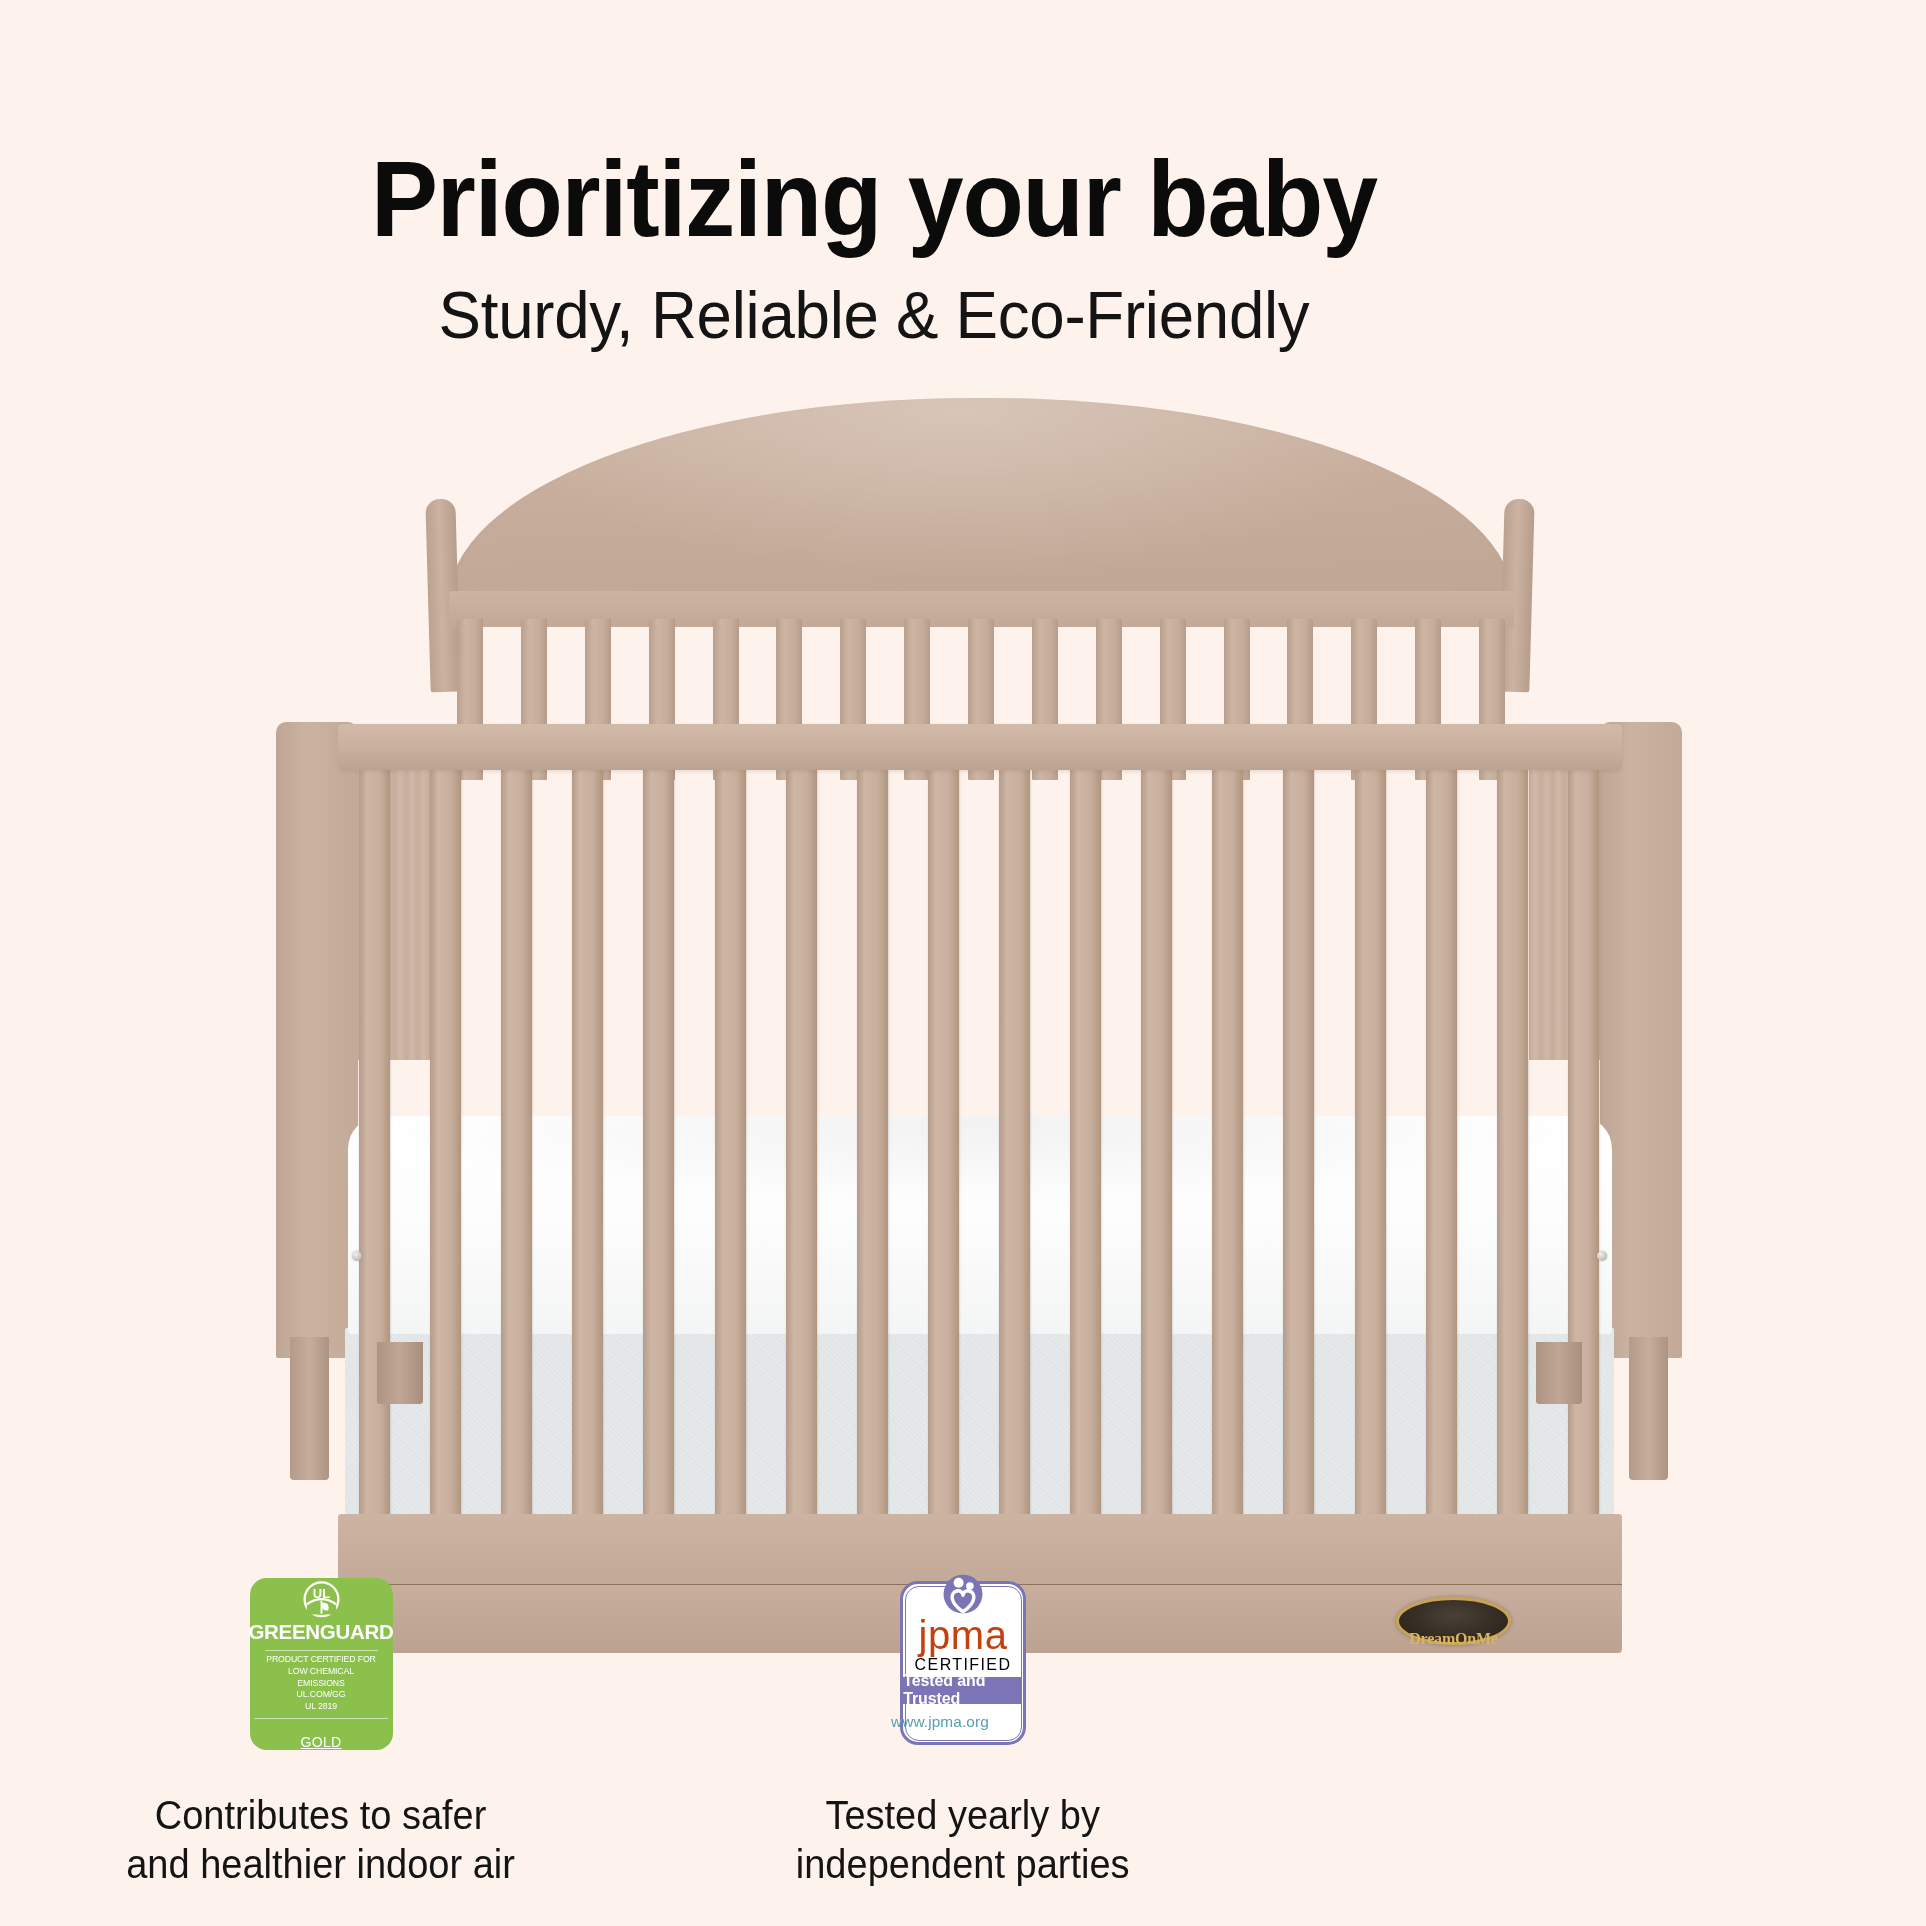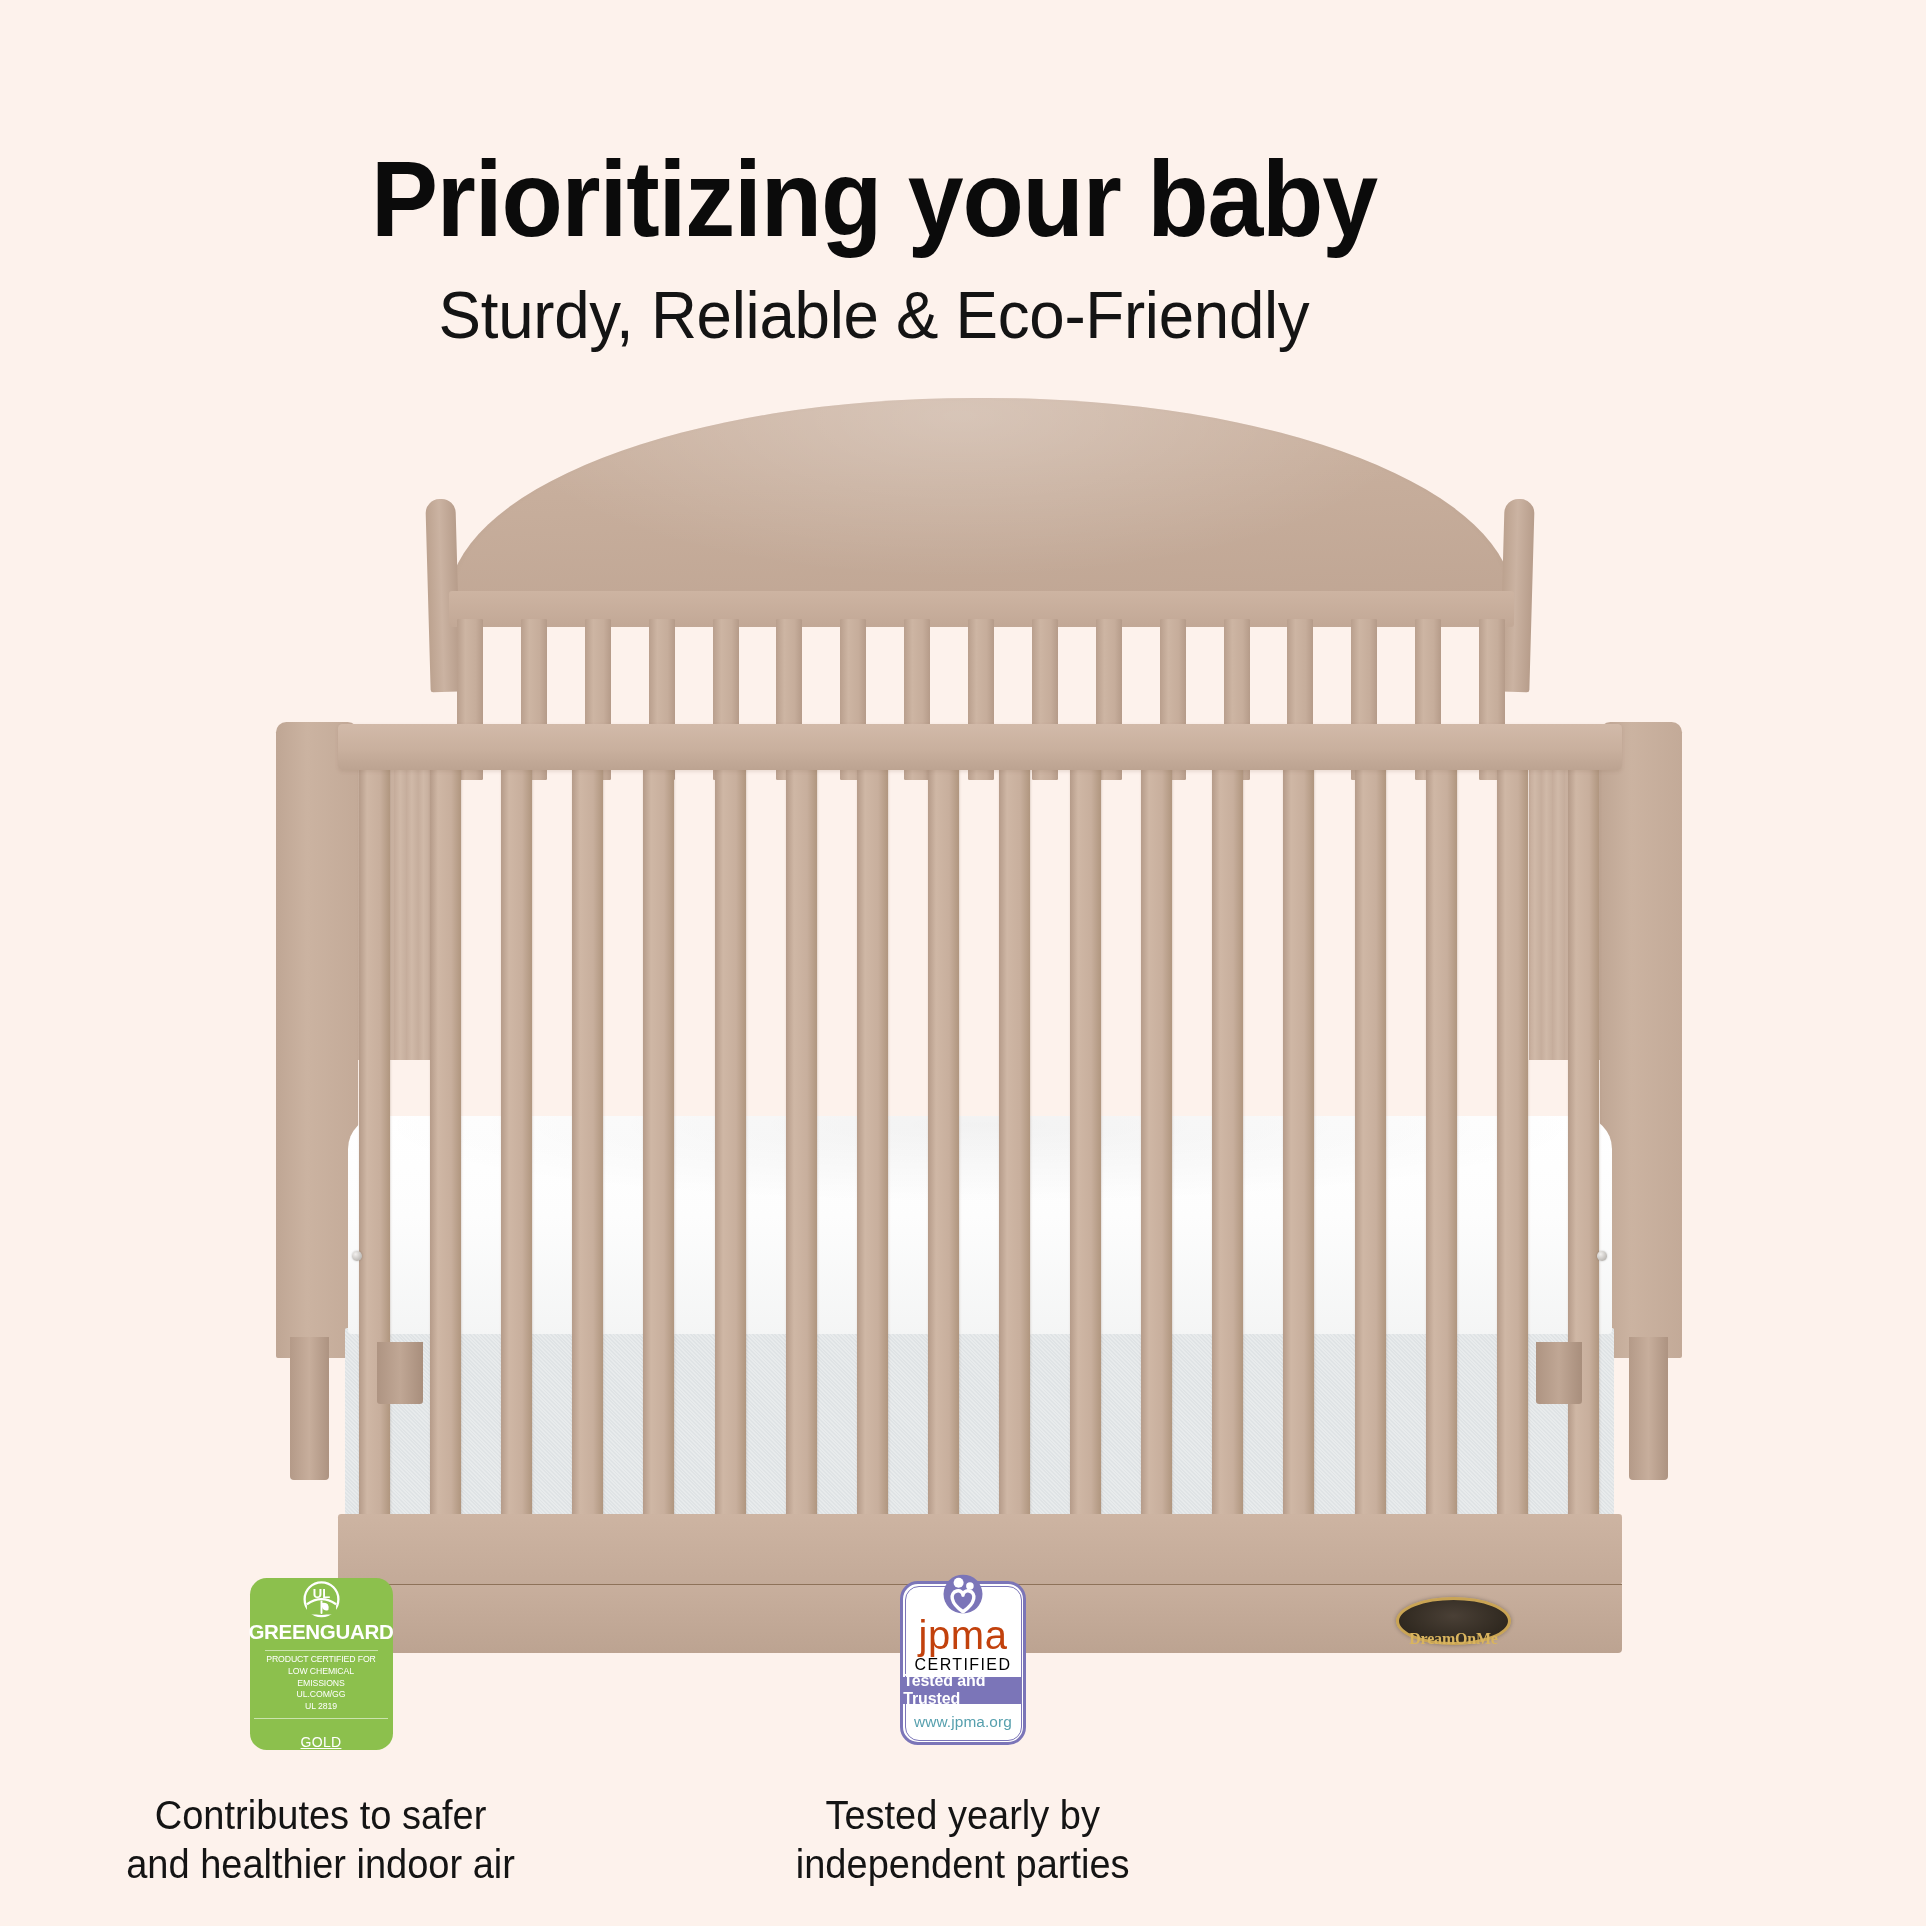--- a/index.html
+++ b/index.html
@@ -444,21 +444,20 @@
     font-family: "Liberation Sans Narrow", "Liberation Sans", sans-serif;
     font-size: 16px;
     font-weight: 700;
     color: #FFFFFF;
     letter-spacing: -0.1px;
   }
   .jpma-url {
     position: absolute;
     left: 0; top: 139px;
     width: 144px;
-    text-align: center;
     font-family: "Liberation Sans Narrow", "Liberation Sans", sans-serif;
     font-size: 15.4px;
     color: #57A0AE;
     letter-spacing: 0.1px;
   }
 </style>
 </head>
 <body>
 
 <div class="header">

